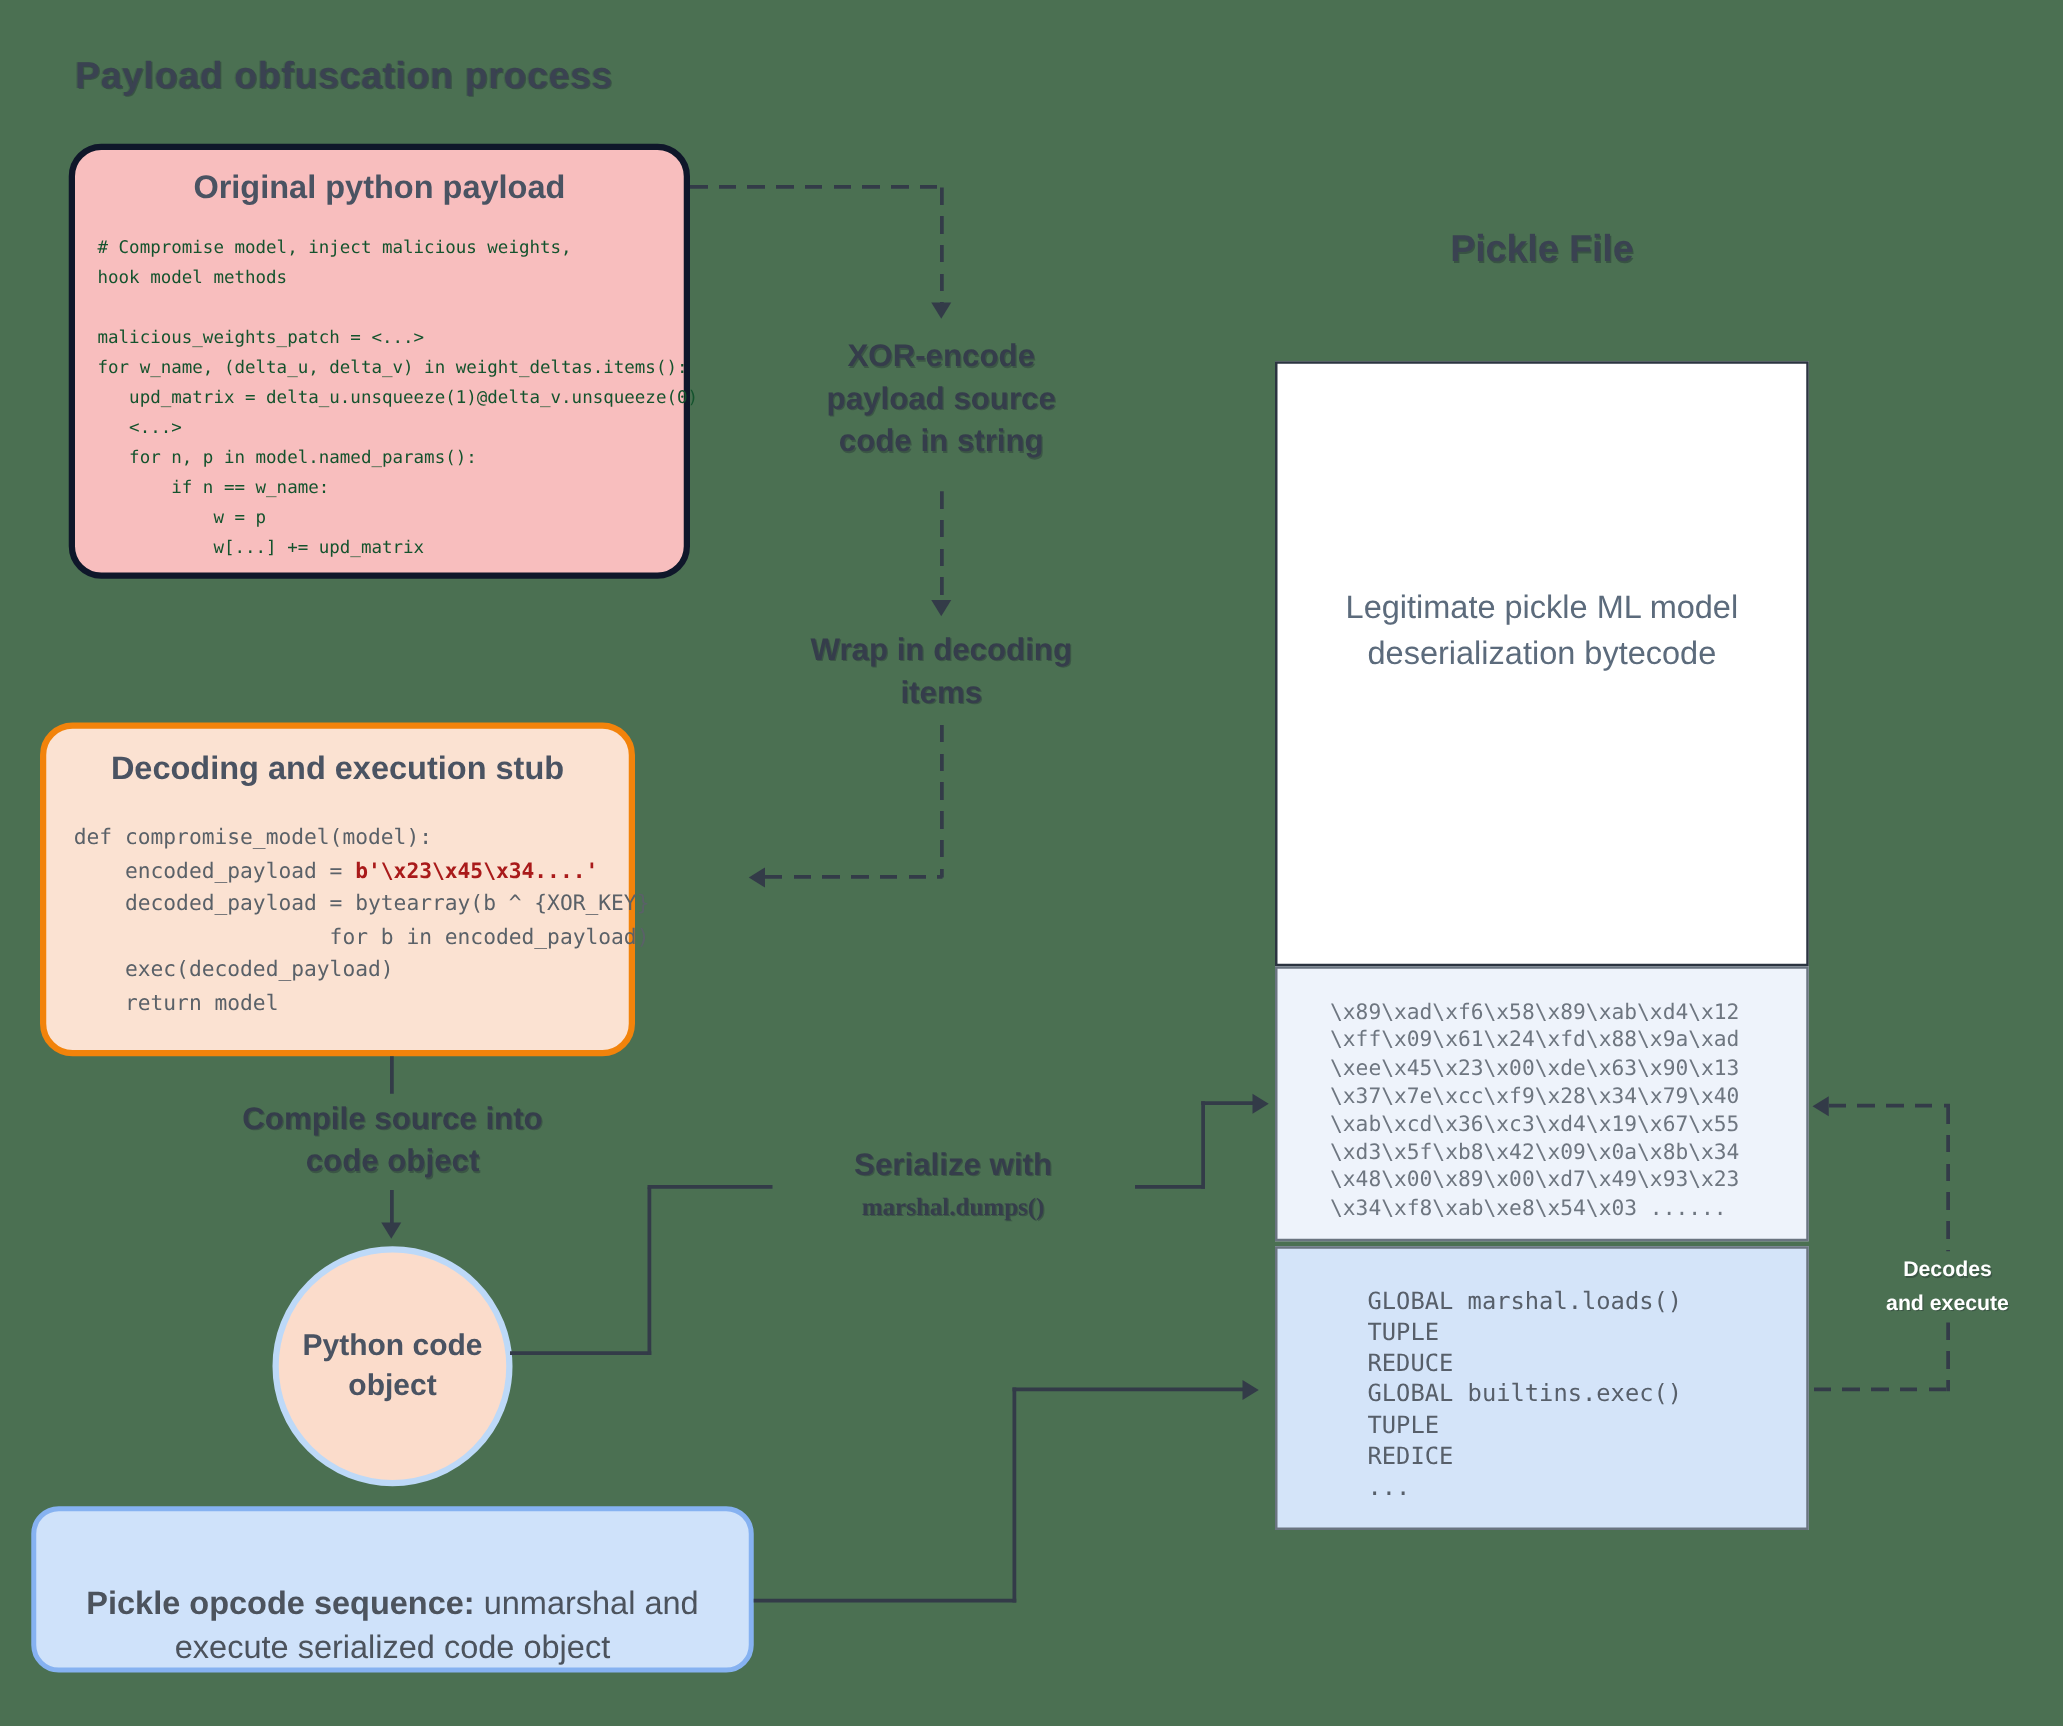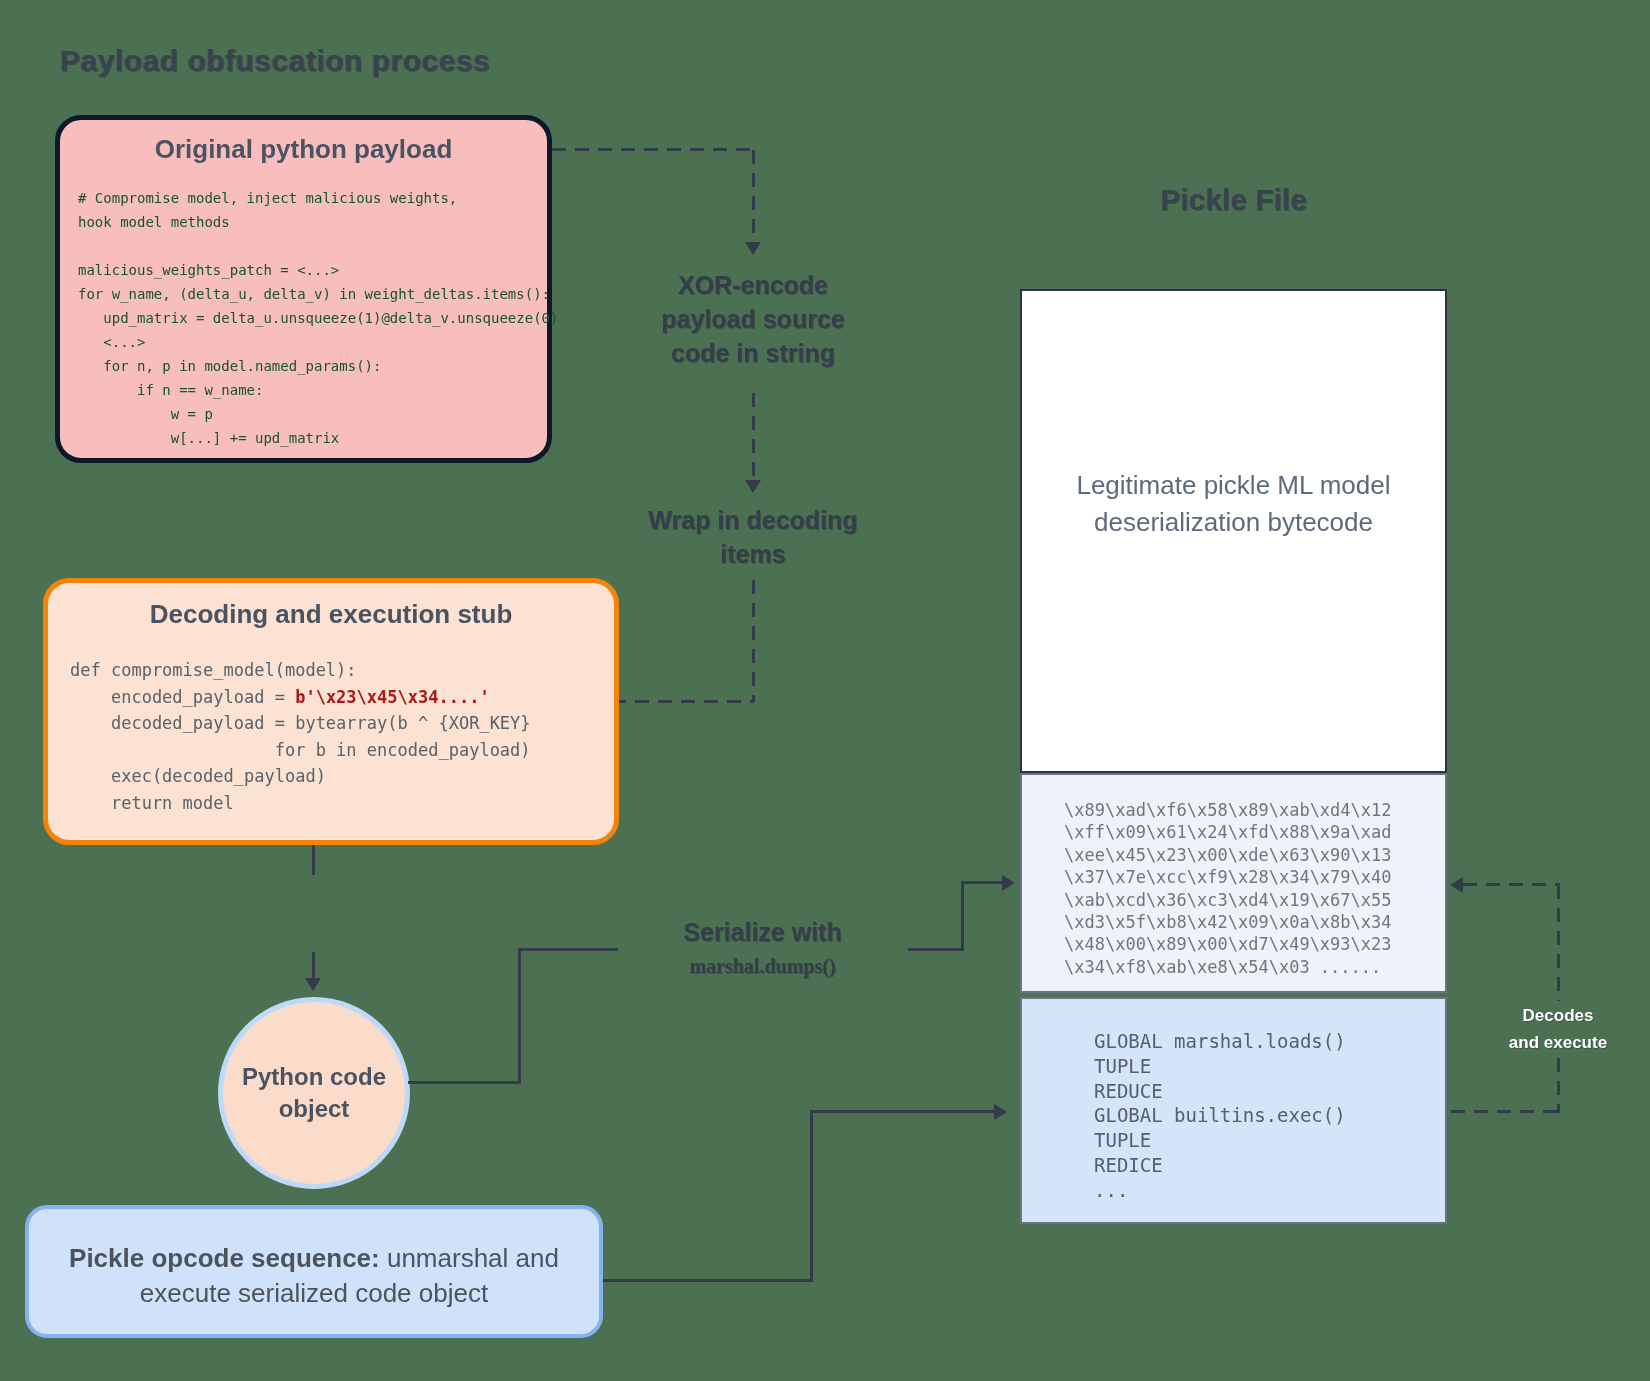--- a/index.html
+++ b/index.html
@@ -94,31 +94,35 @@
 
   <div class="abs flow-label" style="left:613px; top:503px; width:280px;">
     <div>Wrap in decoding</div>
     <div>items</div>
   </div>
 
   <div class="abs dash-v" style="left:752px; top:580px; height:122px;"></div>
   <div class="abs dash-h" style="left:612px; top:700px; width:142px;"></div>
   <div class="abs arr-left" style="left:599px; top:694px;"></div>
 
-  <div class="abs rbox stub-box" style="left:43px; top:578px; width:576px; height:267px;">
+  <div class="abs rbox stub-box" style="left:32px; top:578px; width:476px; height:267px;">
     <div class="box-title" style="margin-top:16px;">Decoding and execution stub</div>
     <pre class="code17" style="position:absolute; left:22px; top:74px;"><span>def compromise_model(model):
     encoded_payload = </span><span class="red-bytes">b'\x23\x45\x34....'</span><span>
     decoded_payload = bytearray(b ^ {XOR_KEY}
                     for b in encoded_payload)
     exec(decoded_payload)
     return model</span></pre>
   </div>
 
   <div class="abs sol-v" style="left:312px; top:845px; height:30px;"></div>
+  <div class="abs flow-label" style="left:164px; top:878px; width:300px;">
+    <div>Compile source into</div>
+    <div>code object</div>
+  </div>
   <div class="abs sol-v" style="left:312px; top:952px; height:28px;"></div>
   <div class="abs arr-down" style="left:305px; top:978px;"></div>
 
   <div class="abs circle" style="left:218px; top:997px; width:192px; height:192px;">
     <div class="circle-text">Python code</div>
     <div class="circle-text">object</div>
   </div>
 
   <div class="abs sol-h" style="left:408px; top:1081px; width:113px;"></div>
   <div class="abs sol-v" style="left:518px; top:950px; height:134px;"></div>
@@ -126,21 +130,21 @@
   <div class="abs sol-h" style="left:908px; top:948px; width:56px;"></div>
   <div class="abs sol-v" style="left:961px; top:881px; height:70px;"></div>
   <div class="abs sol-h" style="left:961px; top:881px; width:44px;"></div>
   <div class="abs arr-right" style="left:1002px; top:875px;"></div>
 
   <div class="abs flow-label" style="left:615px; top:915px; width:295px;">
     <div>Serialize with</div>
     <div class="flow-label-mono">marshal.dumps()</div>
   </div>
 
-  <div class="abs seq-box" style="left:25px; top:1205px; width:578px; height:133px; padding-top:32px;">
+  <div class="abs seq-box" style="left:25px; top:1205px; width:578px; height:133px; padding-top:56px;">
     <div><b>Pickle opcode sequence:</b><span> unmarshal and</span></div>
     <div>execute serialized code object</div>
   </div>
 
   <div class="abs sol-h" style="left:603px; top:1279px; width:210px;"></div>
   <div class="abs sol-v" style="left:810px; top:1110px; height:172px;"></div>
   <div class="abs sol-h" style="left:810px; top:1110px; width:186px;"></div>
   <div class="abs arr-right" style="left:994px; top:1104px;"></div>
 
   <div class="abs pickle-title" style="left:1020px; top:180px; width:427px;">

